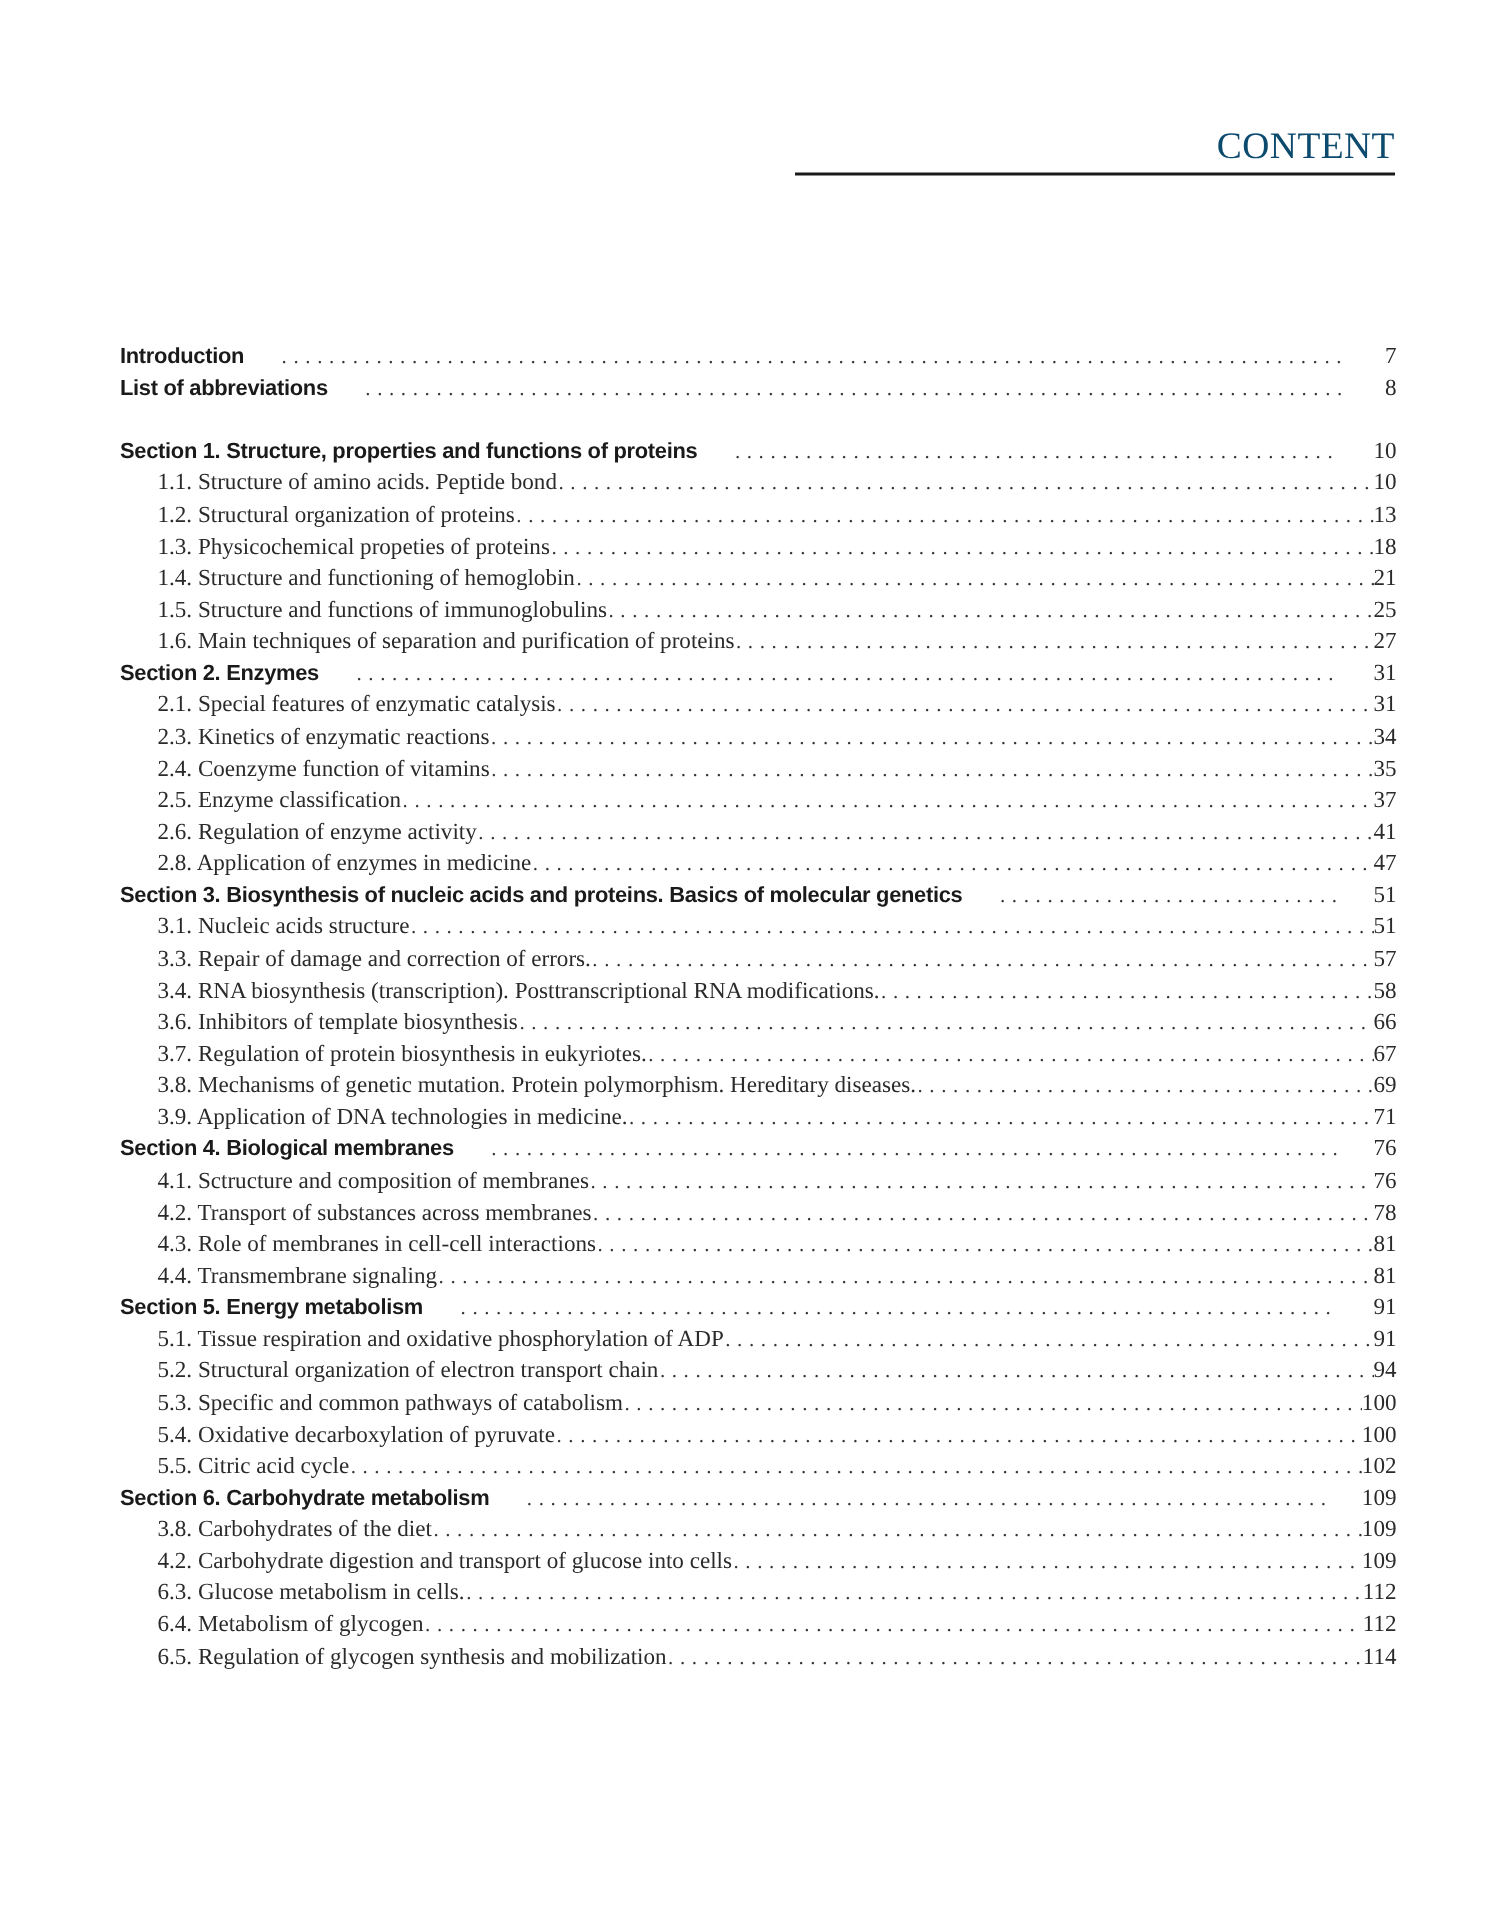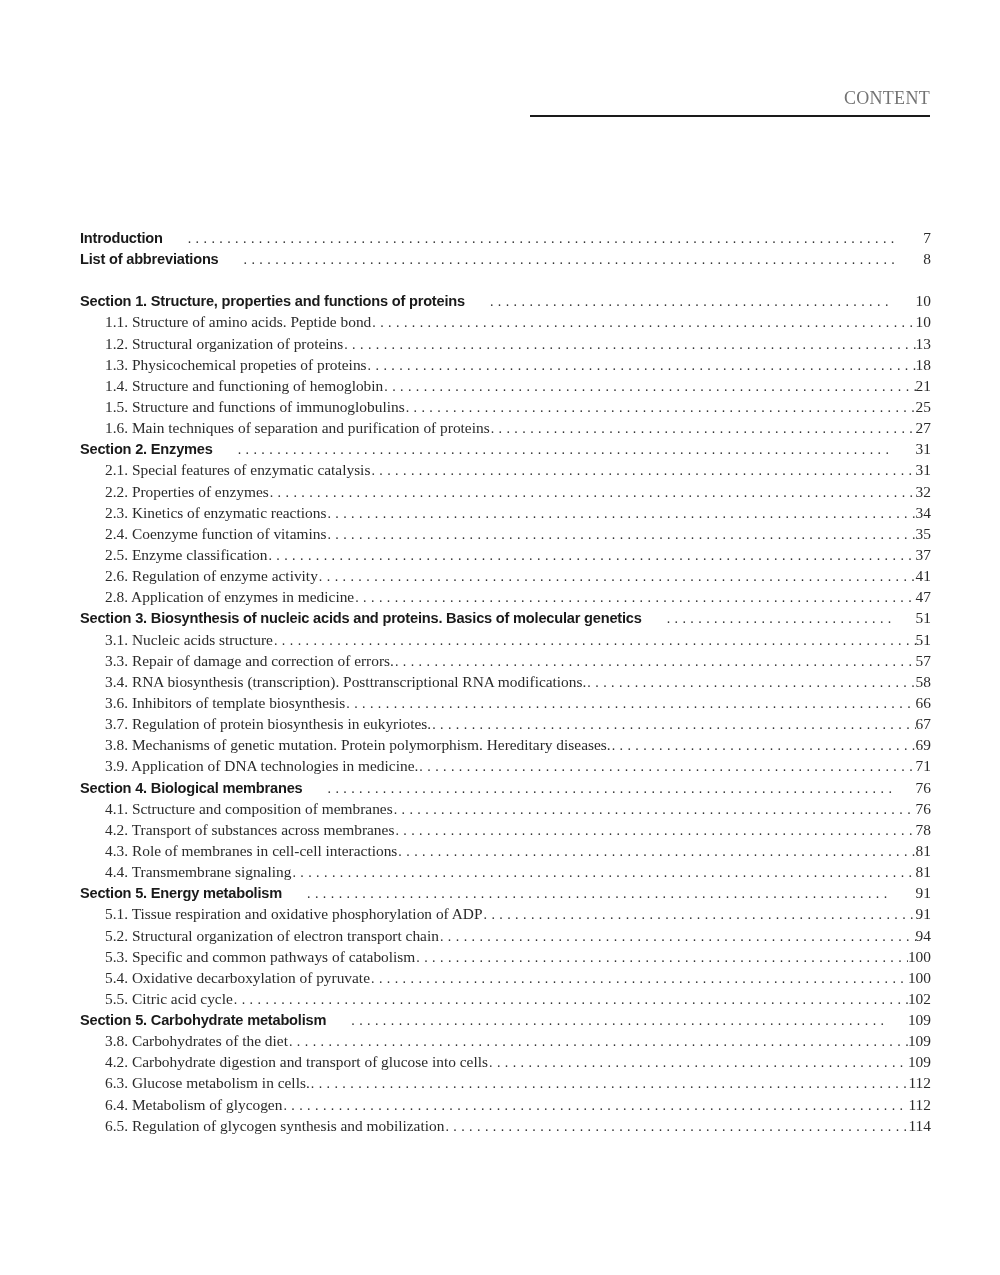--- a/index.html
+++ b/index.html
@@ -17,24 +17,24 @@
     }
     .header {
       position: absolute;
       left: 530px;
       top: 84px;
       width: 400px;
     }
     .header-title {
       text-align: right;
       font-family: "Liberation Serif", serif;
-      font-size: 18px;
+      font-size: 25px;
       letter-spacing: 0.3px;
       line-height: 28px;
-      color: #737373;
+      color: #0c4a6e;
     }
     .header-rule {
       margin-top: 3px;
       height: 2px;
       background: #1a1a1a;
       width: 400px;
     }
     .toc {
       position: absolute;
       left: 80px;
@@ -151,25 +151,20 @@
     <span class="toc-label">Section 2. Enzymes</span>
     <span class="toc-leader"></span>
     <span class="toc-page">31</span>
   </div>
     <div class="toc-row level-2">
     <span class="toc-label">2.1. Special features of enzymatic catalysis</span>
     <span class="toc-leader"></span>
     <span class="toc-page">31</span>
   </div>
     <div class="toc-row level-2">
-    <span class="toc-label">2.2. Properties of enzymes</span>
-    <span class="toc-leader"></span>
-    <span class="toc-page">32</span>
-  </div>
-    <div class="toc-row level-2">
     <span class="toc-label">2.3. Kinetics of enzymatic reactions</span>
     <span class="toc-leader"></span>
     <span class="toc-page">34</span>
   </div>
     <div class="toc-row level-2">
     <span class="toc-label">2.4. Coenzyme function of vitamins</span>
     <span class="toc-leader"></span>
     <span class="toc-page">35</span>
   </div>
     <div class="toc-row level-2">
@@ -276,21 +271,21 @@
     <span class="toc-label">5.4. Oxidative decarboxylation of pyruvate</span>
     <span class="toc-leader"></span>
     <span class="toc-page">100</span>
   </div>
     <div class="toc-row level-2">
     <span class="toc-label">5.5. Citric acid cycle</span>
     <span class="toc-leader"></span>
     <span class="toc-page">102</span>
   </div>
     <div class="toc-row level-1">
-    <span class="toc-label">Section 5. Carbohydrate metabolism</span>
+    <span class="toc-label">Section 6. Carbohydrate metabolism</span>
     <span class="toc-leader"></span>
     <span class="toc-page">109</span>
   </div>
     <div class="toc-row level-2">
     <span class="toc-label">3.8. Carbohydrates of the diet</span>
     <span class="toc-leader"></span>
     <span class="toc-page">109</span>
   </div>
     <div class="toc-row level-2">
     <span class="toc-label">4.2. Carbohydrate digestion and transport of glucose into cells</span>

